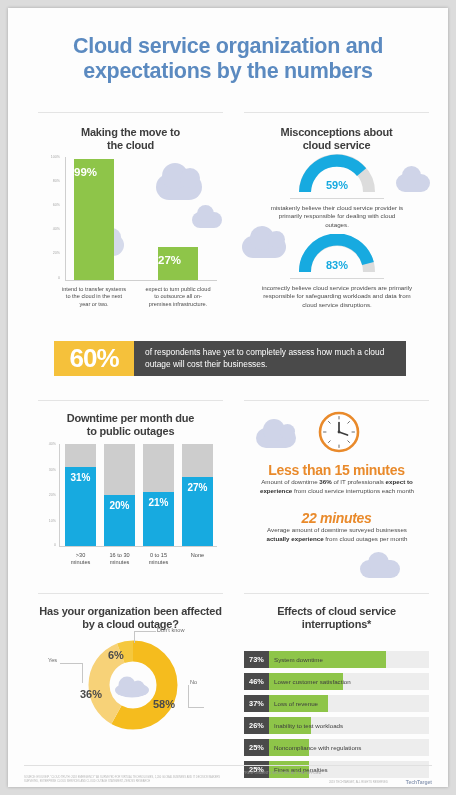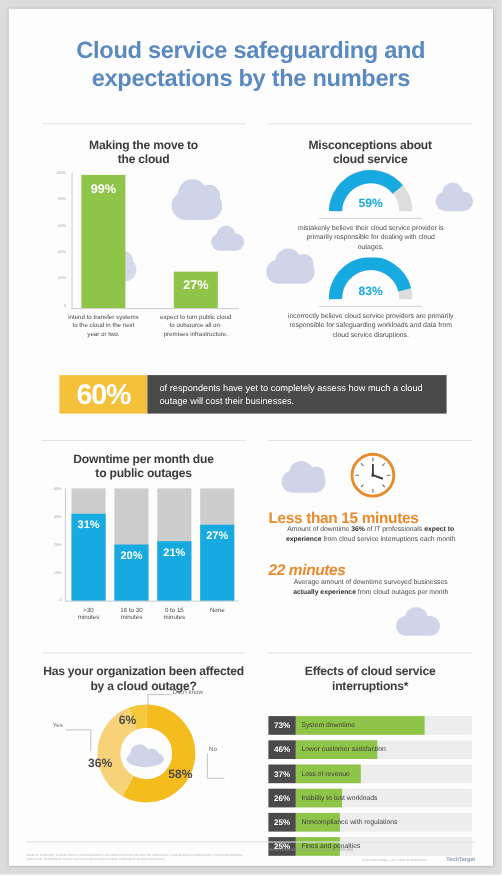--- a/index.html
+++ b/index.html
@@ -37,21 +37,21 @@
 
   
   .cloud{position:absolute;background:#cfd4e8;border-radius:50%;}
   .cloud span{position:absolute;background:#cfd4e8;border-radius:50%;}
 
   
   .vaxis{position:absolute;background:#cfcfcf;}
   .ytick{position:absolute;color:#a8a8a8;font-size:3.6px;text-align:right;width:16px;}
   .vbar{position:absolute;bottom:0;}
   .vbar-val{
-    position:absolute;left:0;width:100%;text-align:center;
+    position:absolute;left:0;width:100%;
     color:#fff;font-size:11.5px;font-weight:bold;
   }
   .vcap{
     position:absolute;text-align:center;color:#4a4a4a;
     font-size:5.6px;line-height:7.4px;
   }
 
   
   .gauge{position:absolute;}
   .gauge svg{display:block;}
@@ -81,21 +81,21 @@
   .dbar-fg{position:absolute;background:#17aae0;}
   .dbar-val{
     position:absolute;left:0;width:100%;text-align:center;
     color:#fff;font-size:10px;font-weight:bold;
   }
   .dcap{position:absolute;text-align:center;color:#4a4a4a;font-size:5.6px;line-height:7.4px;}
 
   
   .clock{position:absolute;}
   .big-orange{
-    position:absolute;left:0;width:100%;
+    position:absolute;left:0;width:100%;text-align:center;
     color:#e98a2b;font-size:14px;font-weight:bold;letter-spacing:-.3px;
   }
   .orange-cap{
     position:absolute;text-align:center;color:#4a4a4a;
     font-size:6.2px;line-height:8.6px;
   }
   .orange-cap b{color:#2f2f2f;}
 
   
   .donut{position:absolute;}
@@ -125,21 +125,21 @@
   .cred{position:absolute;color:#b5b5b5;font-size:2.8px;text-align:right;}
   .logo{position:absolute;color:#8d9bb5;font-size:5px;font-weight:bold;text-align:right;}
 </style>
 </head>
 <body>
 
 <div class="page">
 <div class="inner">
 
   <div class="title">
-    <div>Cloud service safeguarding and</div>
+    <div>Cloud service organization and</div>
     <div>expectations by the numbers</div>
   </div>
 
   <div class="panel" style="left:30px;top:104px;width:185px;height:200px;">
     <div class="panel-rule" style="width:185px;"></div>
     <div class="panel-title" style="top:14px;">
       <div>Making the move to</div>
       <div>the cloud</div>
     </div>
 

